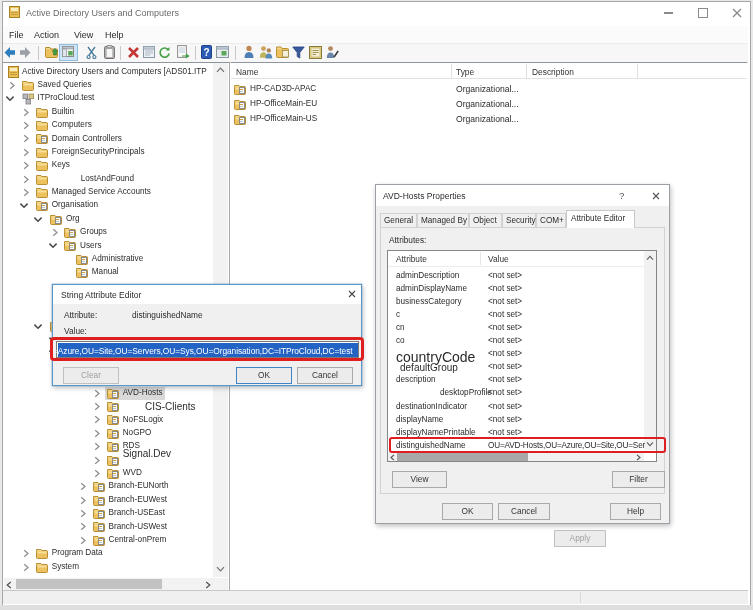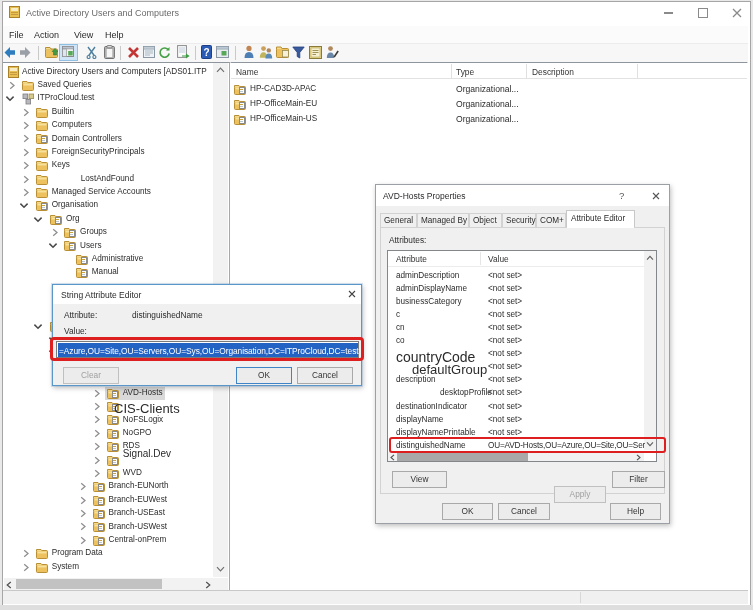--- a/index.html
+++ b/index.html
@@ -339,21 +339,21 @@
         <path d="M2.2 1.2 L6 4.5 L2.2 7.8" fill="none" stroke="#8f8f8f" stroke-width="1.3"></path>
       </svg>
       <svg class="abs" style="left:103.69999999999999px;top:338.99px" width="12" height="11" viewBox="0 0 12 11">
         <rect x="0.5" y="2.5" width="11" height="8" rx="1" fill="#ecc15e" stroke="#b98f35" stroke-width="1"></rect>
         <path d="M0.5 3 L0.5 1.5 L5 1.5 L6.5 3" fill="#f3d98c" stroke="#b98f35" stroke-width="1"></path>
         <rect x="1.5" y="3.5" width="9" height="2" fill="#f6e09a" stroke="none"></rect>
         <rect x="5.5" y="3.5" width="5" height="6" fill="#fdfdfd" stroke="#8a8a8a" stroke-width="1"></rect>
         <rect x="6" y="5" width="3" height="1" fill="#c8a23c"></rect>
         <rect x="6" y="7" width="3" height="1" fill="#b8c4d0"></rect>
       </svg>
-      <div class="txt" style="left:105px;top:339.1px;font-size:13px;padding-left:6px;">CIS-Clients</div>
+      <div class="txt" style="left:136px;top:339.1px;font-size:10px;padding-left:6px;">CIS-Clients</div>
 <svg class="abs" style="left:90.19999999999999px;top:353.37px" width="8" height="9" viewBox="0 0 8 9">
         <path d="M2.2 1.2 L6 4.5 L2.2 7.8" fill="none" stroke="#8f8f8f" stroke-width="1.3"></path>
       </svg>
       <svg class="abs" style="left:103.69999999999999px;top:352.37px" width="12" height="11" viewBox="0 0 12 11">
         <rect x="0.5" y="2.5" width="11" height="8" rx="1" fill="#ecc15e" stroke="#b98f35" stroke-width="1"></rect>
         <path d="M0.5 3 L0.5 1.5 L5 1.5 L6.5 3" fill="#f3d98c" stroke="#b98f35" stroke-width="1"></path>
         <rect x="1.5" y="3.5" width="9" height="2" fill="#f6e09a" stroke="none"></rect>
         <rect x="5.5" y="3.5" width="5" height="6" fill="#fdfdfd" stroke="#8a8a8a" stroke-width="1"></rect>
         <rect x="6" y="5" width="3" height="1" fill="#c8a23c"></rect>
         <rect x="6" y="7" width="3" height="1" fill="#b8c4d0"></rect>
@@ -581,21 +581,21 @@
 <div class="txt" style="left:396px;top:296.9px;font-size:8.2px;">businessCategory</div>
 <div class="txt" style="left:488px;top:296.9px;font-size:8.2px;">&lt;not set&gt;</div>
 <div class="txt" style="left:396px;top:310.0px;font-size:8.2px;">c</div>
 <div class="txt" style="left:488px;top:310.0px;font-size:8.2px;">&lt;not set&gt;</div>
 <div class="txt" style="left:396px;top:323.1px;font-size:8.2px;">cn</div>
 <div class="txt" style="left:488px;top:323.1px;font-size:8.2px;">&lt;not set&gt;</div>
 <div class="txt" style="left:396px;top:336.2px;font-size:8.2px;">co</div>
 <div class="txt" style="left:488px;top:336.2px;font-size:8.2px;">&lt;not set&gt;</div>
 <div class="txt" style="left:396px;top:349.2px;font-size:14px;">countryCode</div>
 <div class="txt" style="left:488px;top:349.2px;font-size:8.2px;">&lt;not set&gt;</div>
-<div class="txt" style="left:404px;top:362.3px;font-size:13px;padding-left:8px;">defaultGroup</div>
+<div class="txt" style="left:392px;top:362.3px;font-size:10px;padding-left:8px;">defaultGroup</div>
 <div class="txt" style="left:488px;top:362.3px;font-size:8.2px;">&lt;not set&gt;</div>
 <div class="txt" style="left:396px;top:375.4px;font-size:8.2px;">description</div>
 <div class="txt" style="left:488px;top:375.4px;font-size:8.2px;">&lt;not set&gt;</div>
 <div class="txt" style="left:396px;top:388.4px;font-size:8.2px;padding-left:44px;">desktopProfile</div>
 <div class="txt" style="left:488px;top:388.4px;font-size:8.2px;">&lt;not set&gt;</div>
 <div class="txt" style="left:396px;top:401.5px;font-size:8.2px;">destinationIndicator</div>
 <div class="txt" style="left:488px;top:401.5px;font-size:8.2px;">&lt;not set&gt;</div>
 <div class="txt" style="left:396px;top:414.6px;font-size:8.2px;">displayName</div>
 <div class="txt" style="left:488px;top:414.6px;font-size:8.2px;">&lt;not set&gt;</div>
 <div class="txt" style="left:396px;top:427.6px;font-size:8.2px;">displayNamePrintable</div>
@@ -607,31 +607,31 @@
 <path d="M4 0.8 L1 3.5 L4 6.2" fill="none" stroke="#505050" stroke-width="1.1"></path>
     </svg>
 <svg class="abs" style="left:636px;top:453.5px" width="5" height="7" viewBox="0 0 5 7">
 <path d="M1 0.8 L4 3.5 L1 6.2" fill="none" stroke="#505050" stroke-width="1.1"></path>
     </svg>
 <div class="abs" style="left:397px;top:452.5px;width:131px;height:8px;background:#a9a9a9;"></div>
 <div class="btn" style="left:392px;top:471px;width:53px;height:15px;font-size:8.3px;line-height:14px;">View</div>
 <div class="btn" style="left:612px;top:471px;width:51px;height:15px;font-size:8.3px;line-height:14px;">Filter</div>
 <div class="btn" style="left:442px;top:503px;width:49px;height:15px;font-size:8.3px;line-height:14px;">OK</div>
 <div class="btn" style="left:498px;top:503px;width:50px;height:15px;font-size:8.3px;line-height:14px;">Cancel</div>
-<div class="btn" style="left:554px;top:486px;width:50px;height:15px;font-size:8.3px;line-height:14px;color:#9f9f9f;border-color:#c0c0c0;">Apply</div>
+<div class="btn" style="left:554px;top:530px;width:50px;height:15px;font-size:8.3px;line-height:14px;color:#9f9f9f;border-color:#c0c0c0;">Apply</div>
 <div class="btn" style="left:610px;top:503px;width:49px;height:15px;font-size:8.3px;line-height:14px;">Help</div>
 <div class="abs" style="left:52px;top:284px;width:310px;height:102px;background:#f0f0f0;border:1px solid #5b96c8;box-sizing:border-box;box-shadow:0 0 0 1px rgba(120,170,210,0.3),1px 2px 5px rgba(0,0,0,0.25);"></div>
 <div class="abs" style="left:53px;top:285px;width:308px;height:19px;background:#ffffff;"></div>
 <div class="txt" style="left:61px;top:290px;font-size:8.5px;">String Attribute Editor</div>
 <svg class="abs" style="left:348px;top:290px" width="8" height="8" viewBox="0 0 8 8">
 <path d="M1 1 L7 7 M7 1 L1 7" stroke="#444" stroke-width="1.1"></path>
     </svg>
 <div class="txt" style="left:64px;top:310px;font-size:8.3px;">Attribute:</div>
 <div class="txt" style="left:132px;top:310px;font-size:8.3px;">distinguishedName</div>
 <div class="txt" style="left:64px;top:326px;font-size:8.3px;">Value:</div>
 <div class="abs" style="left:56px;top:341px;width:303px;height:17px;background:#ffffff;border:1px solid #7a7a7a;box-sizing:border-box;"></div>
 <div class="abs" style="left:57.5px;top:342.5px;width:300px;height:14px;background:#2263c4;"></div>
-<div class="txt" style="left:59px;top:345.5px;font-size:8.4px;color:#ffffff;letter-spacing:-0.08px;">=Azure,OU=Site,OU=Servers,OU=Sys,OU=Organisation,DC=ITProCloud,DC=test</div>
+<div class="txt" style="left:53px;top:345.5px;font-size:8.4px;color:#ffffff;letter-spacing:-0.08px;">=Azure,OU=Site,OU=Servers,OU=Sys,OU=Organisation,DC=ITProCloud,DC=test</div>
 <div class="btn" style="left:63px;top:367px;width:54px;height:15px;font-size:8.3px;line-height:14px;color:#9f9f9f;border-color:#c0c0c0;">Clear</div>
 <div class="btn" style="left:236px;top:367px;width:54px;height:15px;font-size:8.3px;line-height:14px;border:1px solid #3f84c4;">OK</div>
 <div class="btn" style="left:297px;top:367px;width:54px;height:15px;font-size:8.3px;line-height:14px;">Cancel</div>
 <div class="abs" style="left:50px;top:337px;width:314px;height:24px;border:3px solid #dd1f1f;border-radius:4px;box-sizing:border-box;z-index:50;"></div>
 <div class="abs" style="left:389px;top:436.5px;width:277px;height:16px;border:2.5px solid #dd1f1f;border-radius:3px;box-sizing:border-box;z-index:50;"></div>
 </div>
 </body></html>

